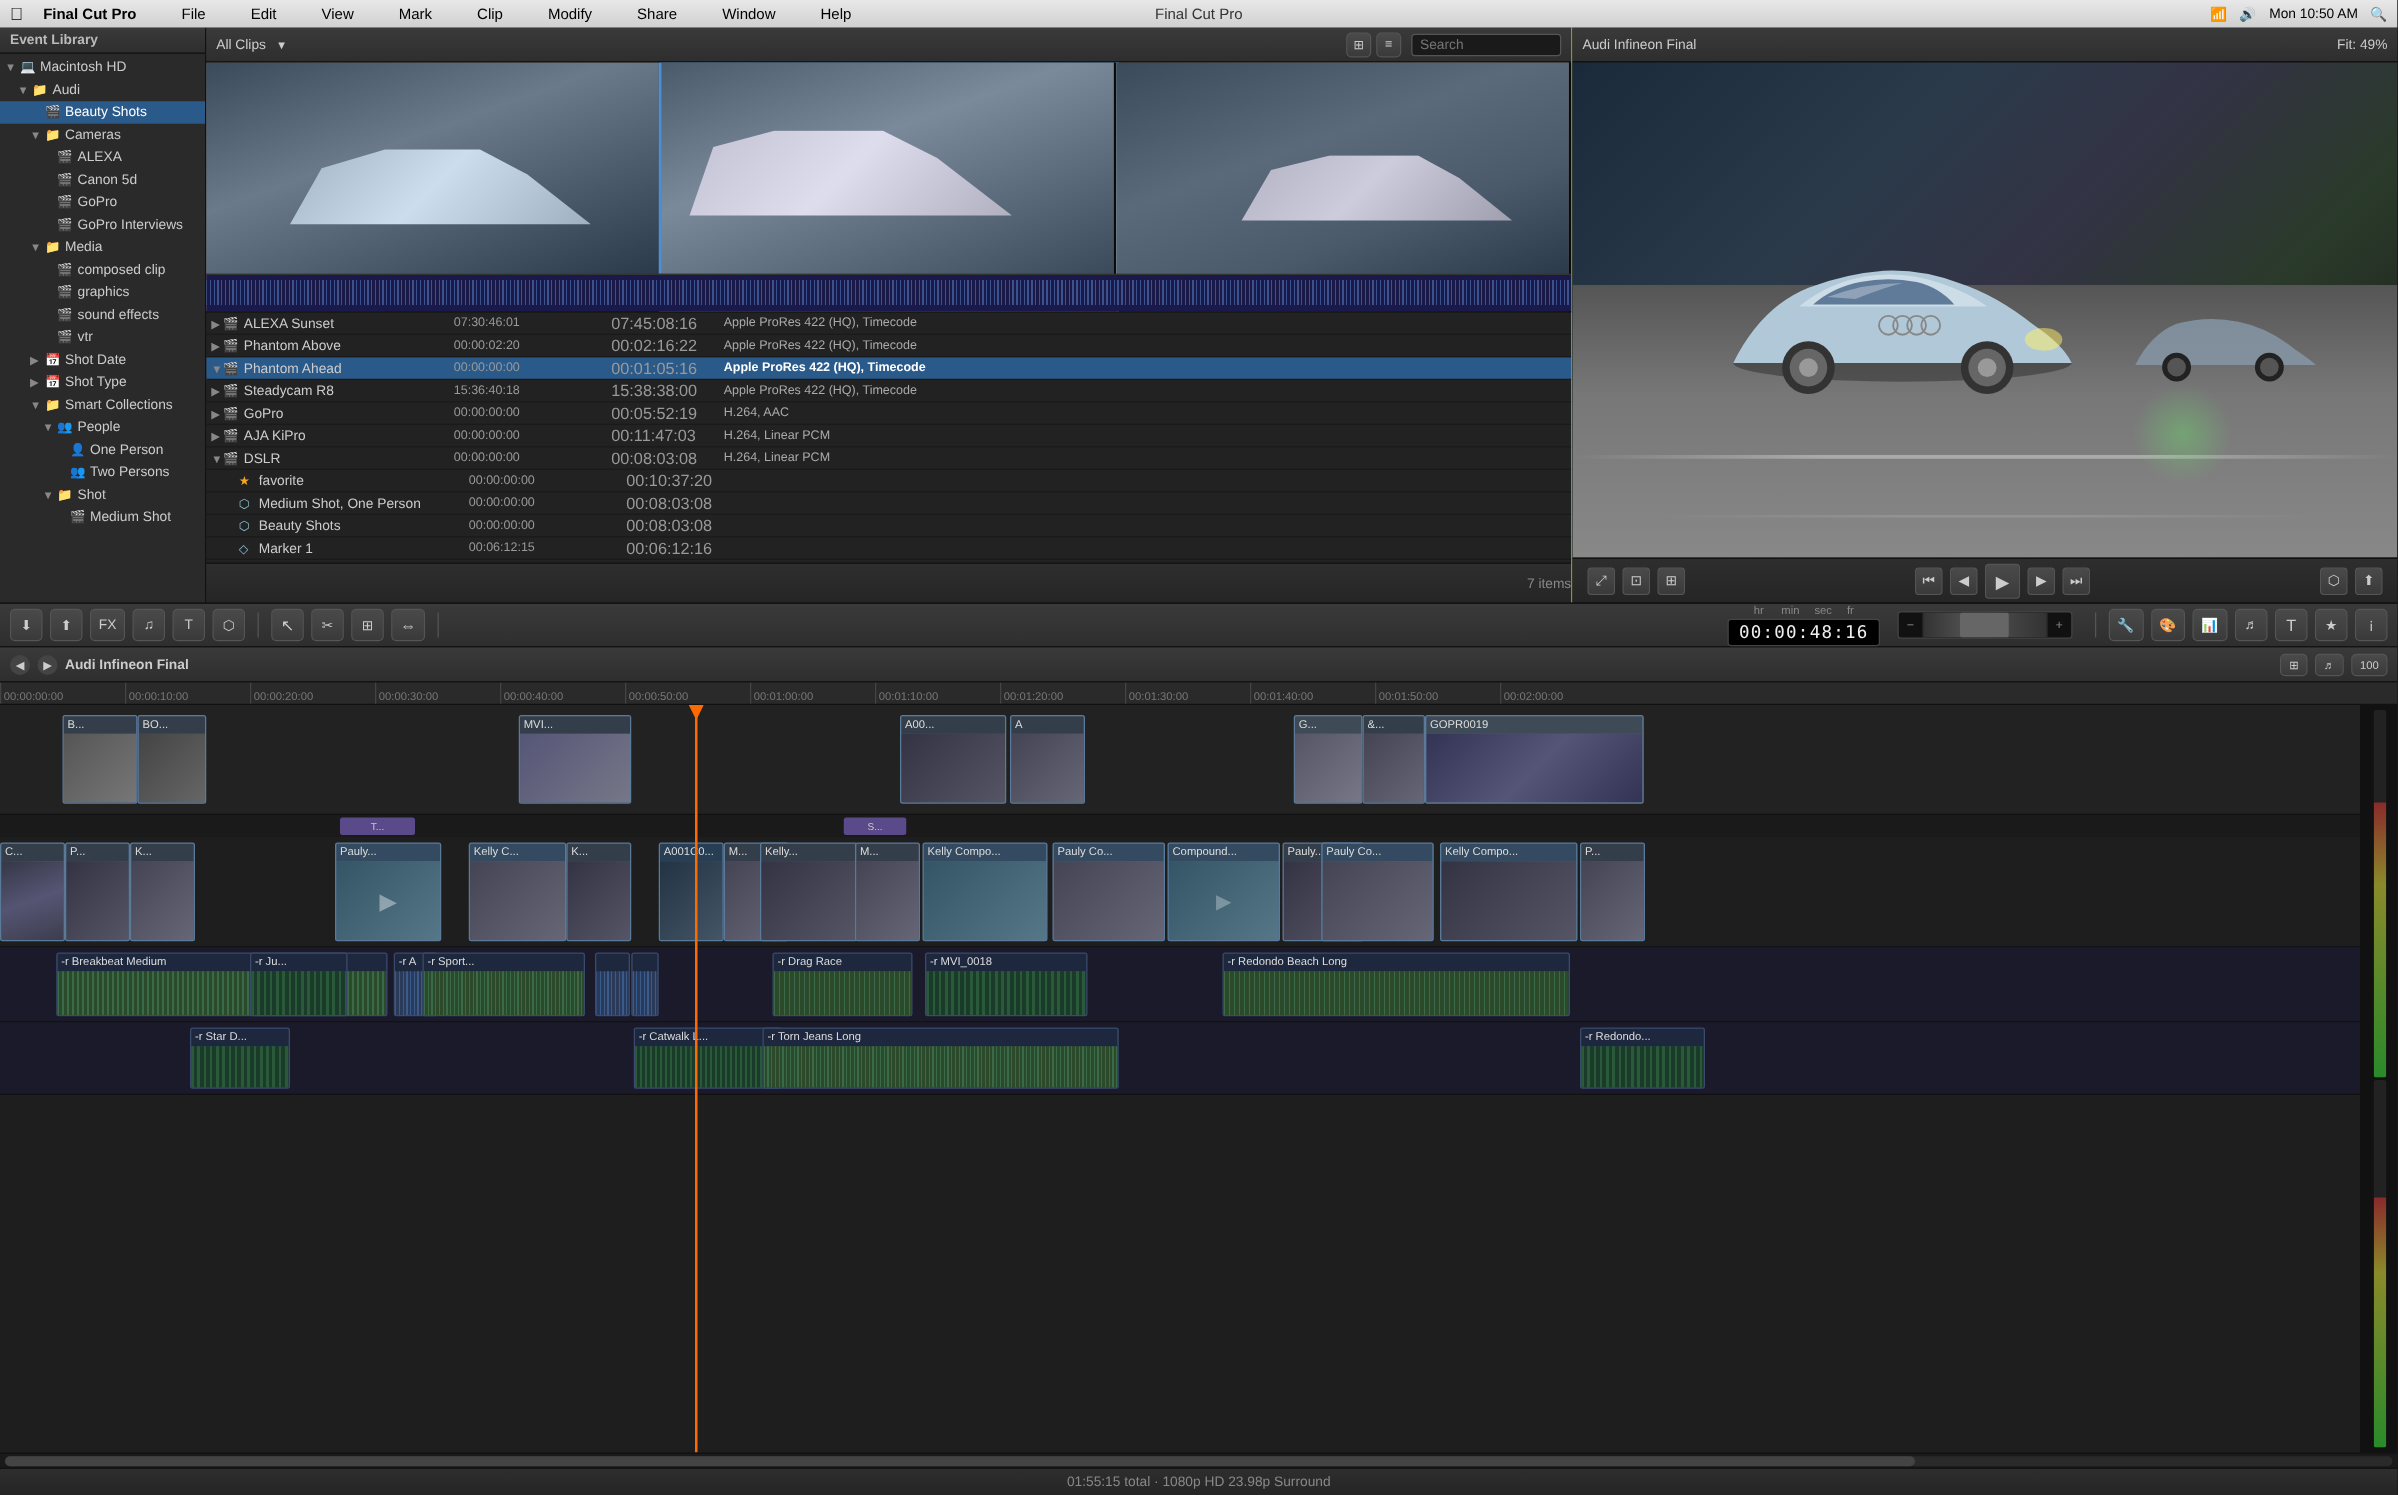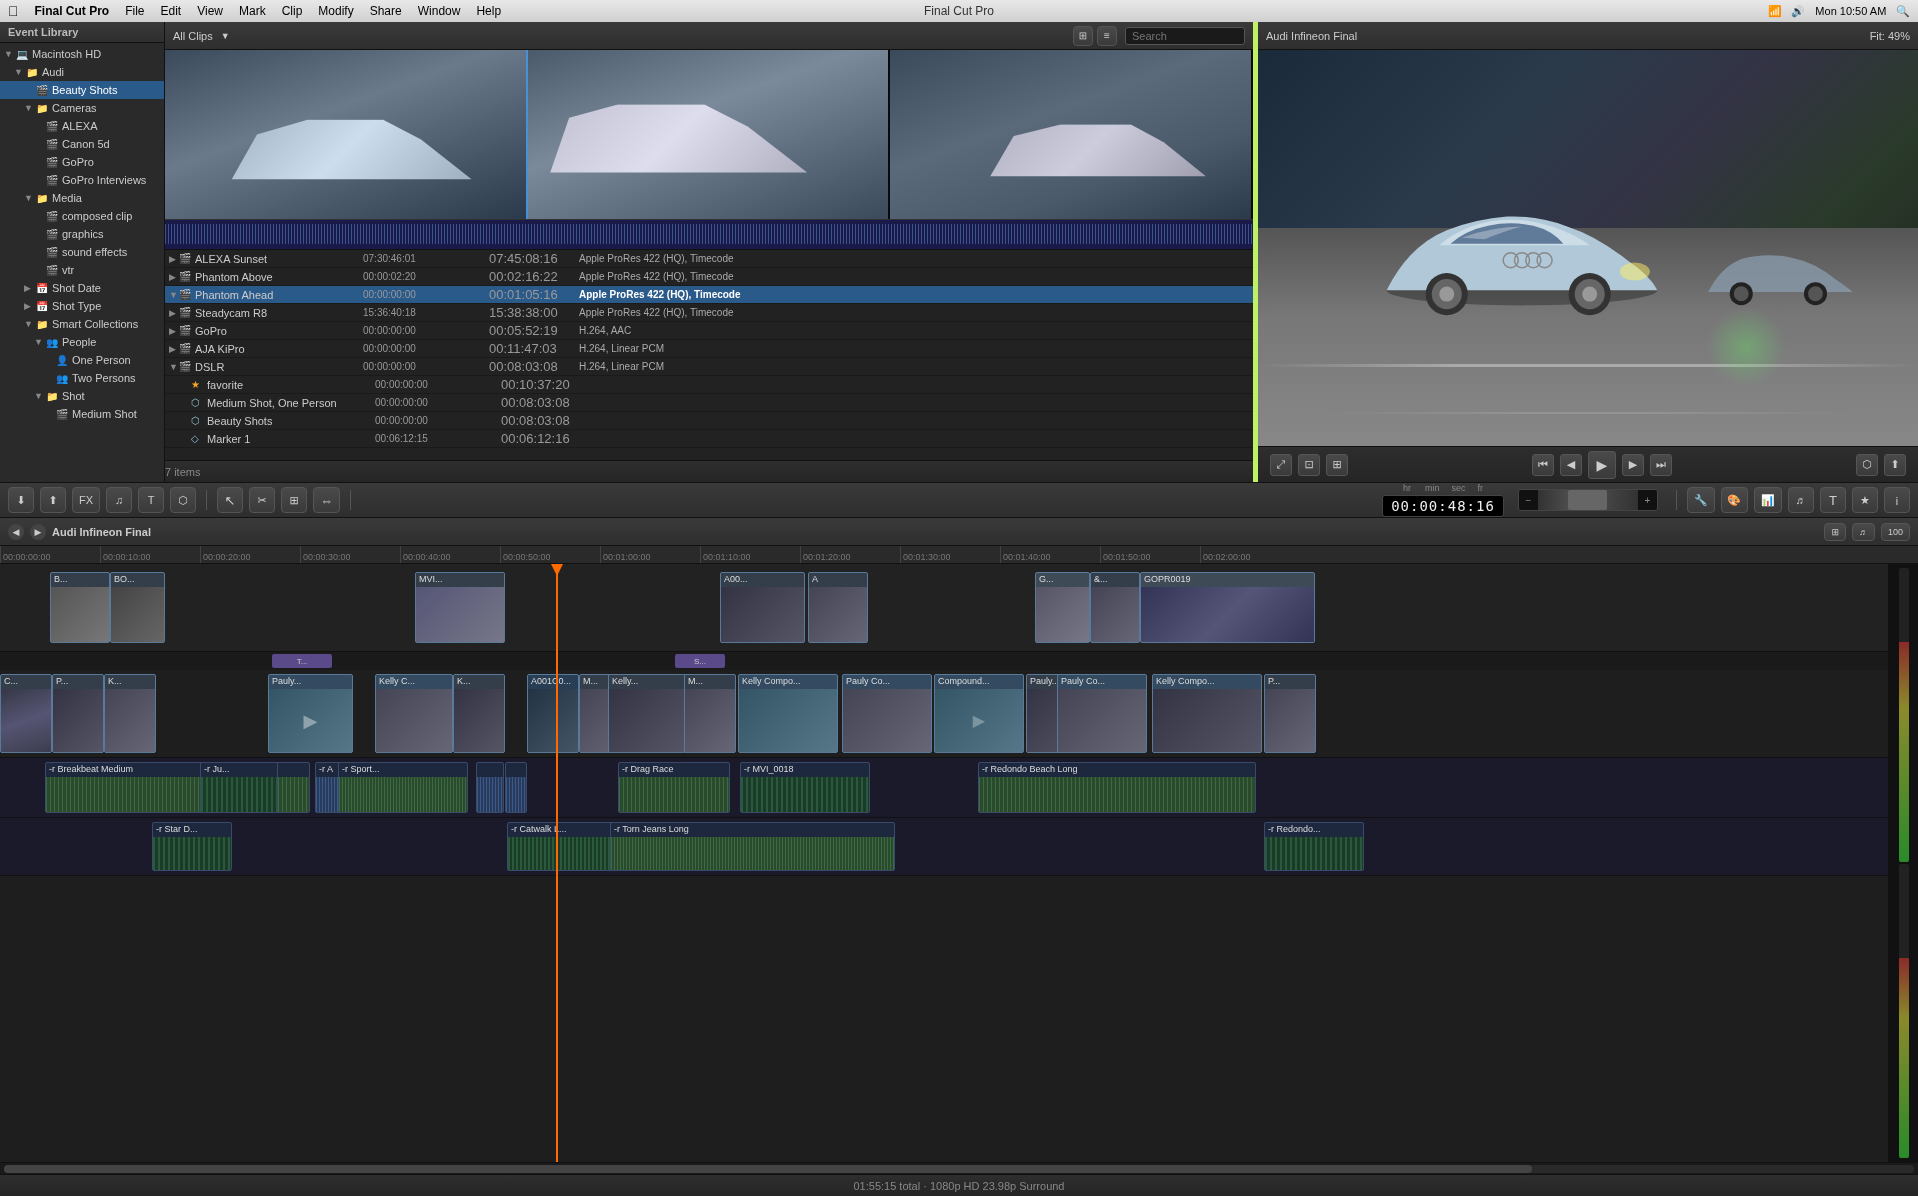--- a/index.html
+++ b/index.html
@@ -18,21 +18,21 @@
       height: 22px;
       background: linear-gradient(to bottom, #e8e8e8, #d0d0d0);
       display: flex;
       align-items: center;
       padding: 0 8px;
       gap: 16px;
       color: #000;
       font-size: 12px;
       position: relative;
     }
-    #menubar .menu-item { cursor: pointer; }
+    #menubar .menu-item { cursor: pointer; margin-left: 20px; }
     #menubar .center-title {
       position: absolute;
       left: 50%;
       transform: translateX(-50%);
       font-size: 12px;
       color: #333;
     }
     #menubar .right-items {
       position: absolute;
       right: 8px;
@@ -95,21 +95,21 @@
     .tree-item .icon { width: 14px; flex-shrink: 0; margin-right: 2px; font-size: 10px; }
     .tree-item.indent1 { padding-left: 14px; }
     .tree-item.indent2 { padding-left: 24px; }
     .tree-item.indent3 { padding-left: 34px; }
     .tree-item.indent4 { padding-left: 44px; }
 
     
     #event-browser {
       flex: 1;
       background: #222;
-      border-right: 5px solid #bef264;
+      border-right: 1px solid #bef264;
       display: flex;
       flex-direction: column;
     }
     #event-browser-toolbar {
       height: 28px;
       background: linear-gradient(to bottom, #3a3a3a, #2e2e2e);
       display: flex;
       align-items: center;
       padding: 0 8px;
       gap: 8px;
@@ -199,25 +199,25 @@
     .clip-row .clip-icon { width: 16px; flex-shrink: 0; font-size: 10px; }
     .clip-row .clip-name { width: 168px; overflow: hidden; text-overflow: ellipsis; white-space: nowrap; }
     .clip-row .clip-start { width: 90px; font-size: 10px; color: #999; }
     .clip-row .clip-end { width: 90px; font-size: 13px; color: #999; margin-left: 36px; }
     .clip-row .clip-codecs { flex: 1; font-size: 10px; color: #aaa; }
     .clip-row.sub-item { padding-left: 12px; }
     .clip-row .star-icon { color: #f5a623; font-size: 10px; }
     .clip-row .smart-icon { color: #8bc; font-size: 10px; }
 
     #browser-statusbar {
-      height: 22px;
+      height: 32px;
       background: linear-gradient(to bottom, #2e2e2e, #252525);
       display: flex;
       align-items: center;
-      justify-content: flex-start;
+      justify-content: flex-end;
       font-size: 11px;
       color: #888;
       border-top: 1px solid #111;
     }
 
     
     #viewer {
       width: 660px;
       background: #111;
       display: flex;

